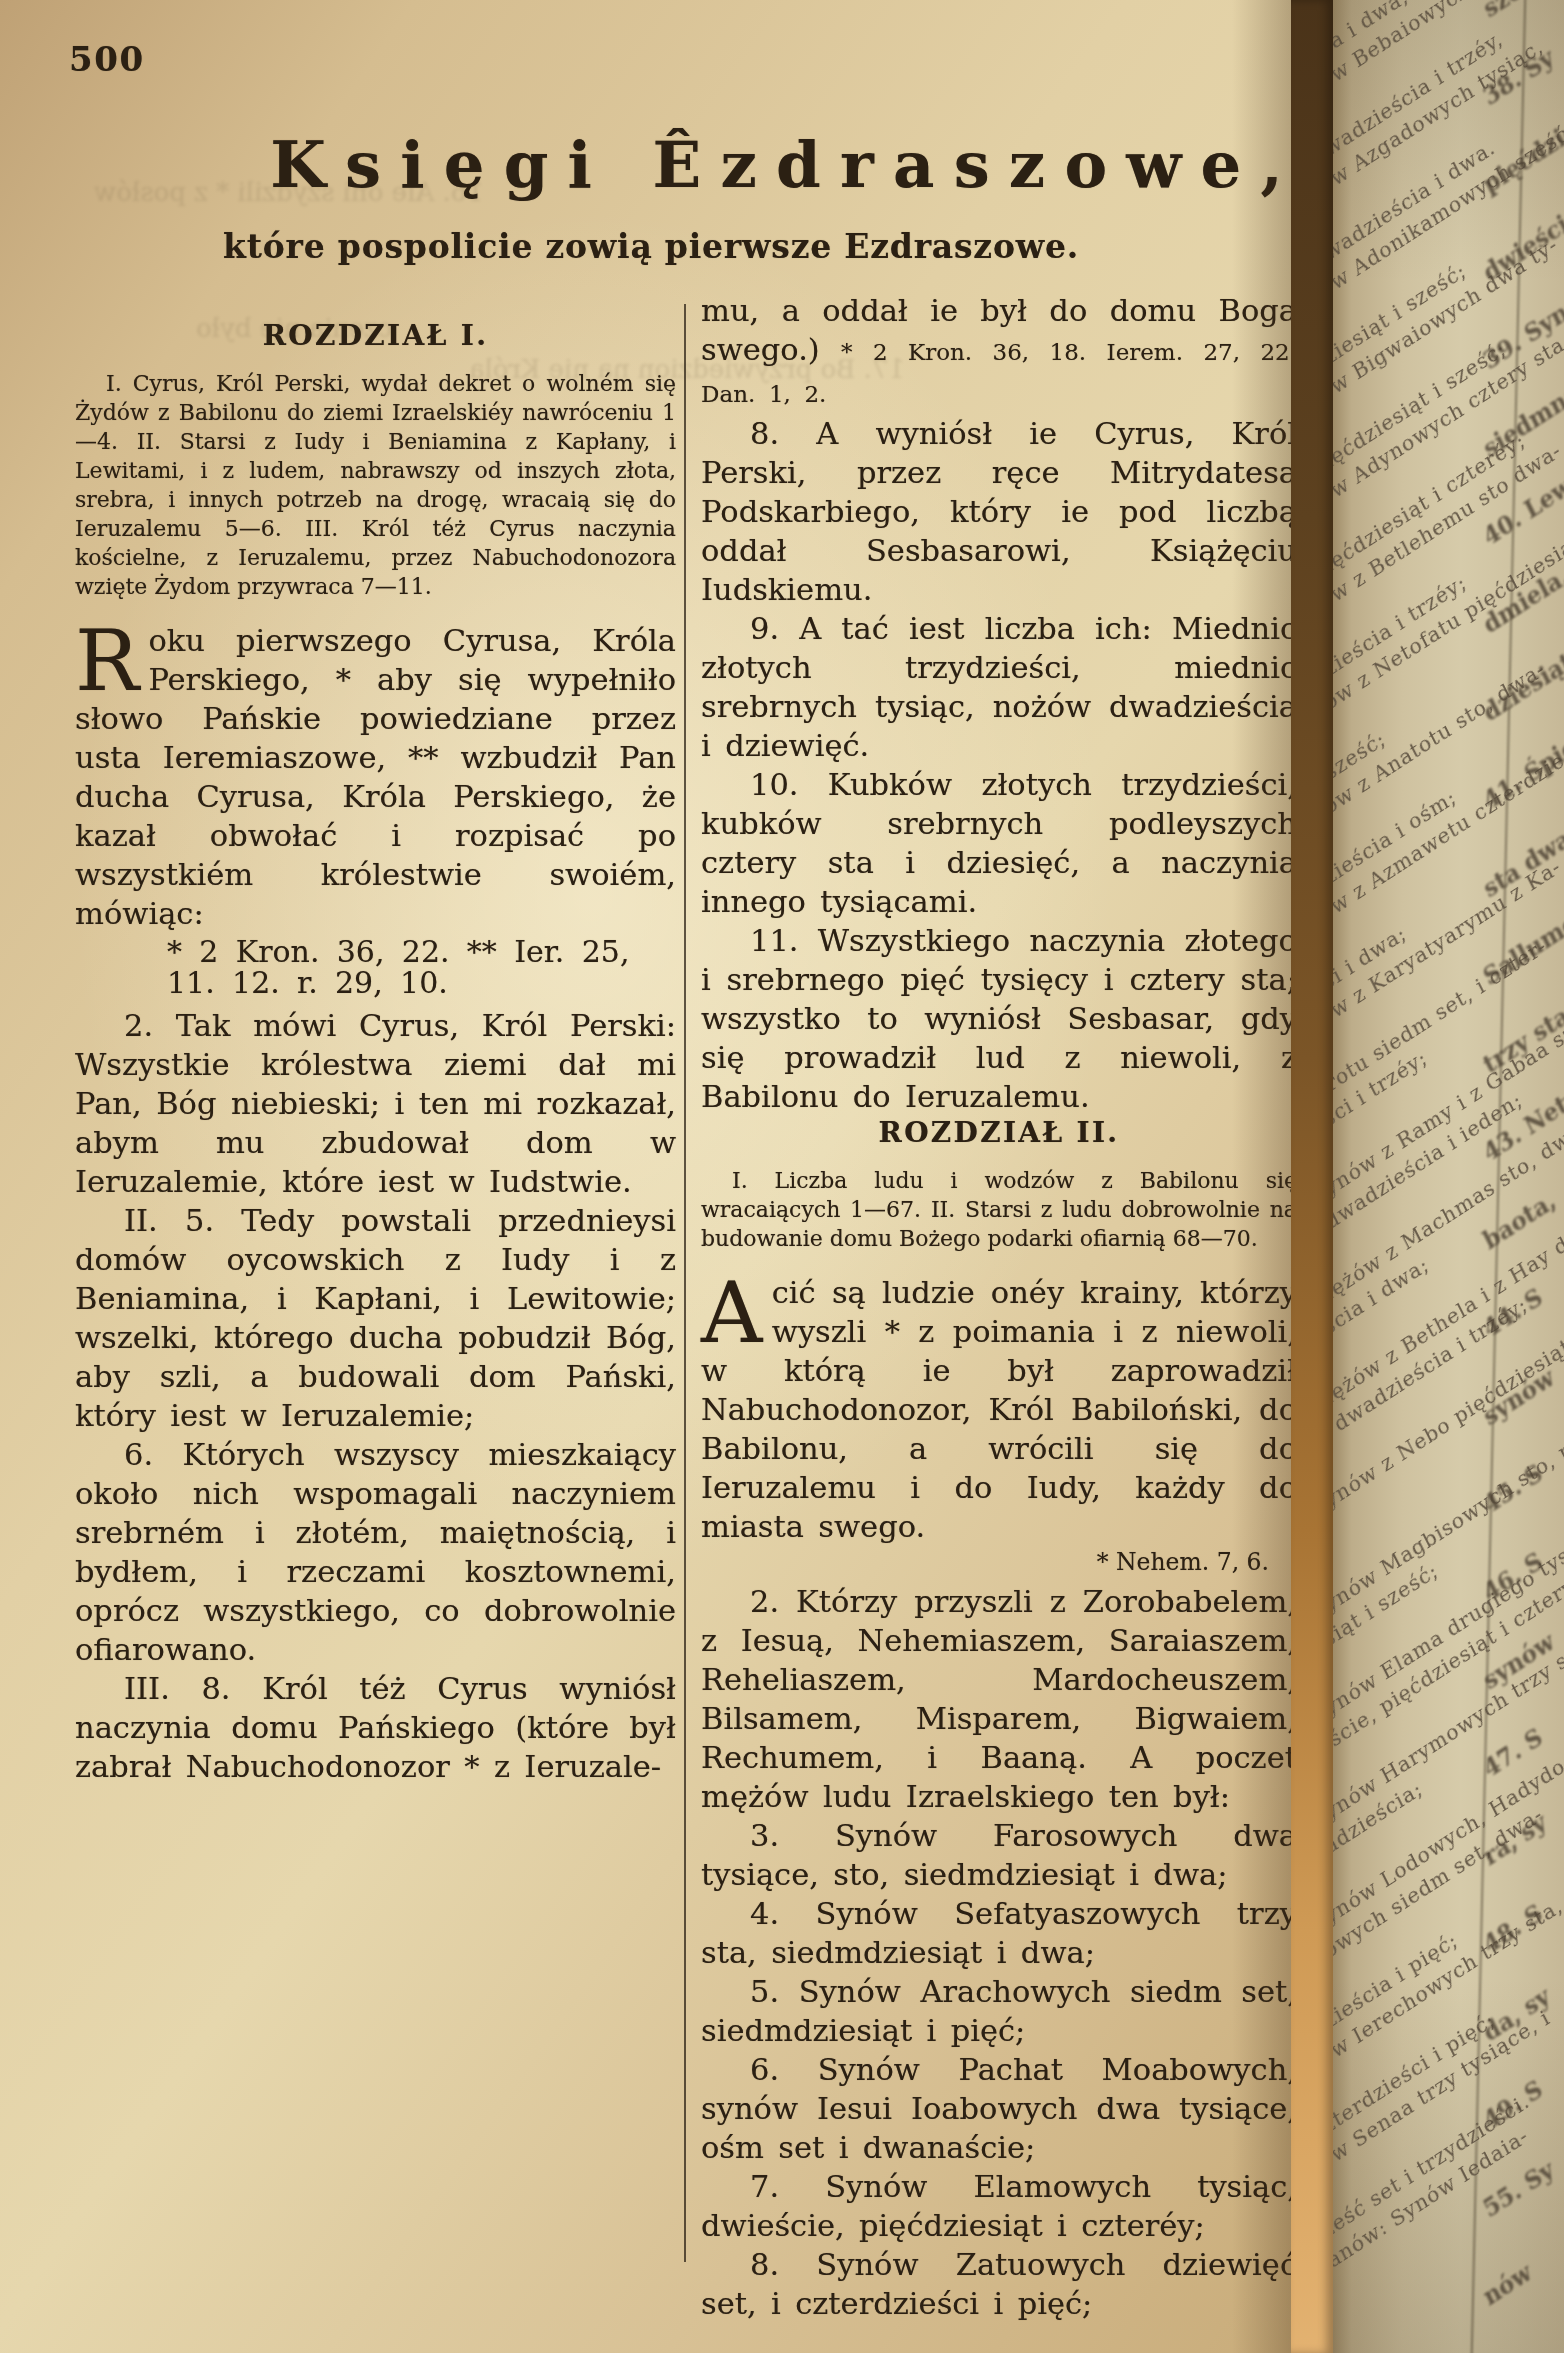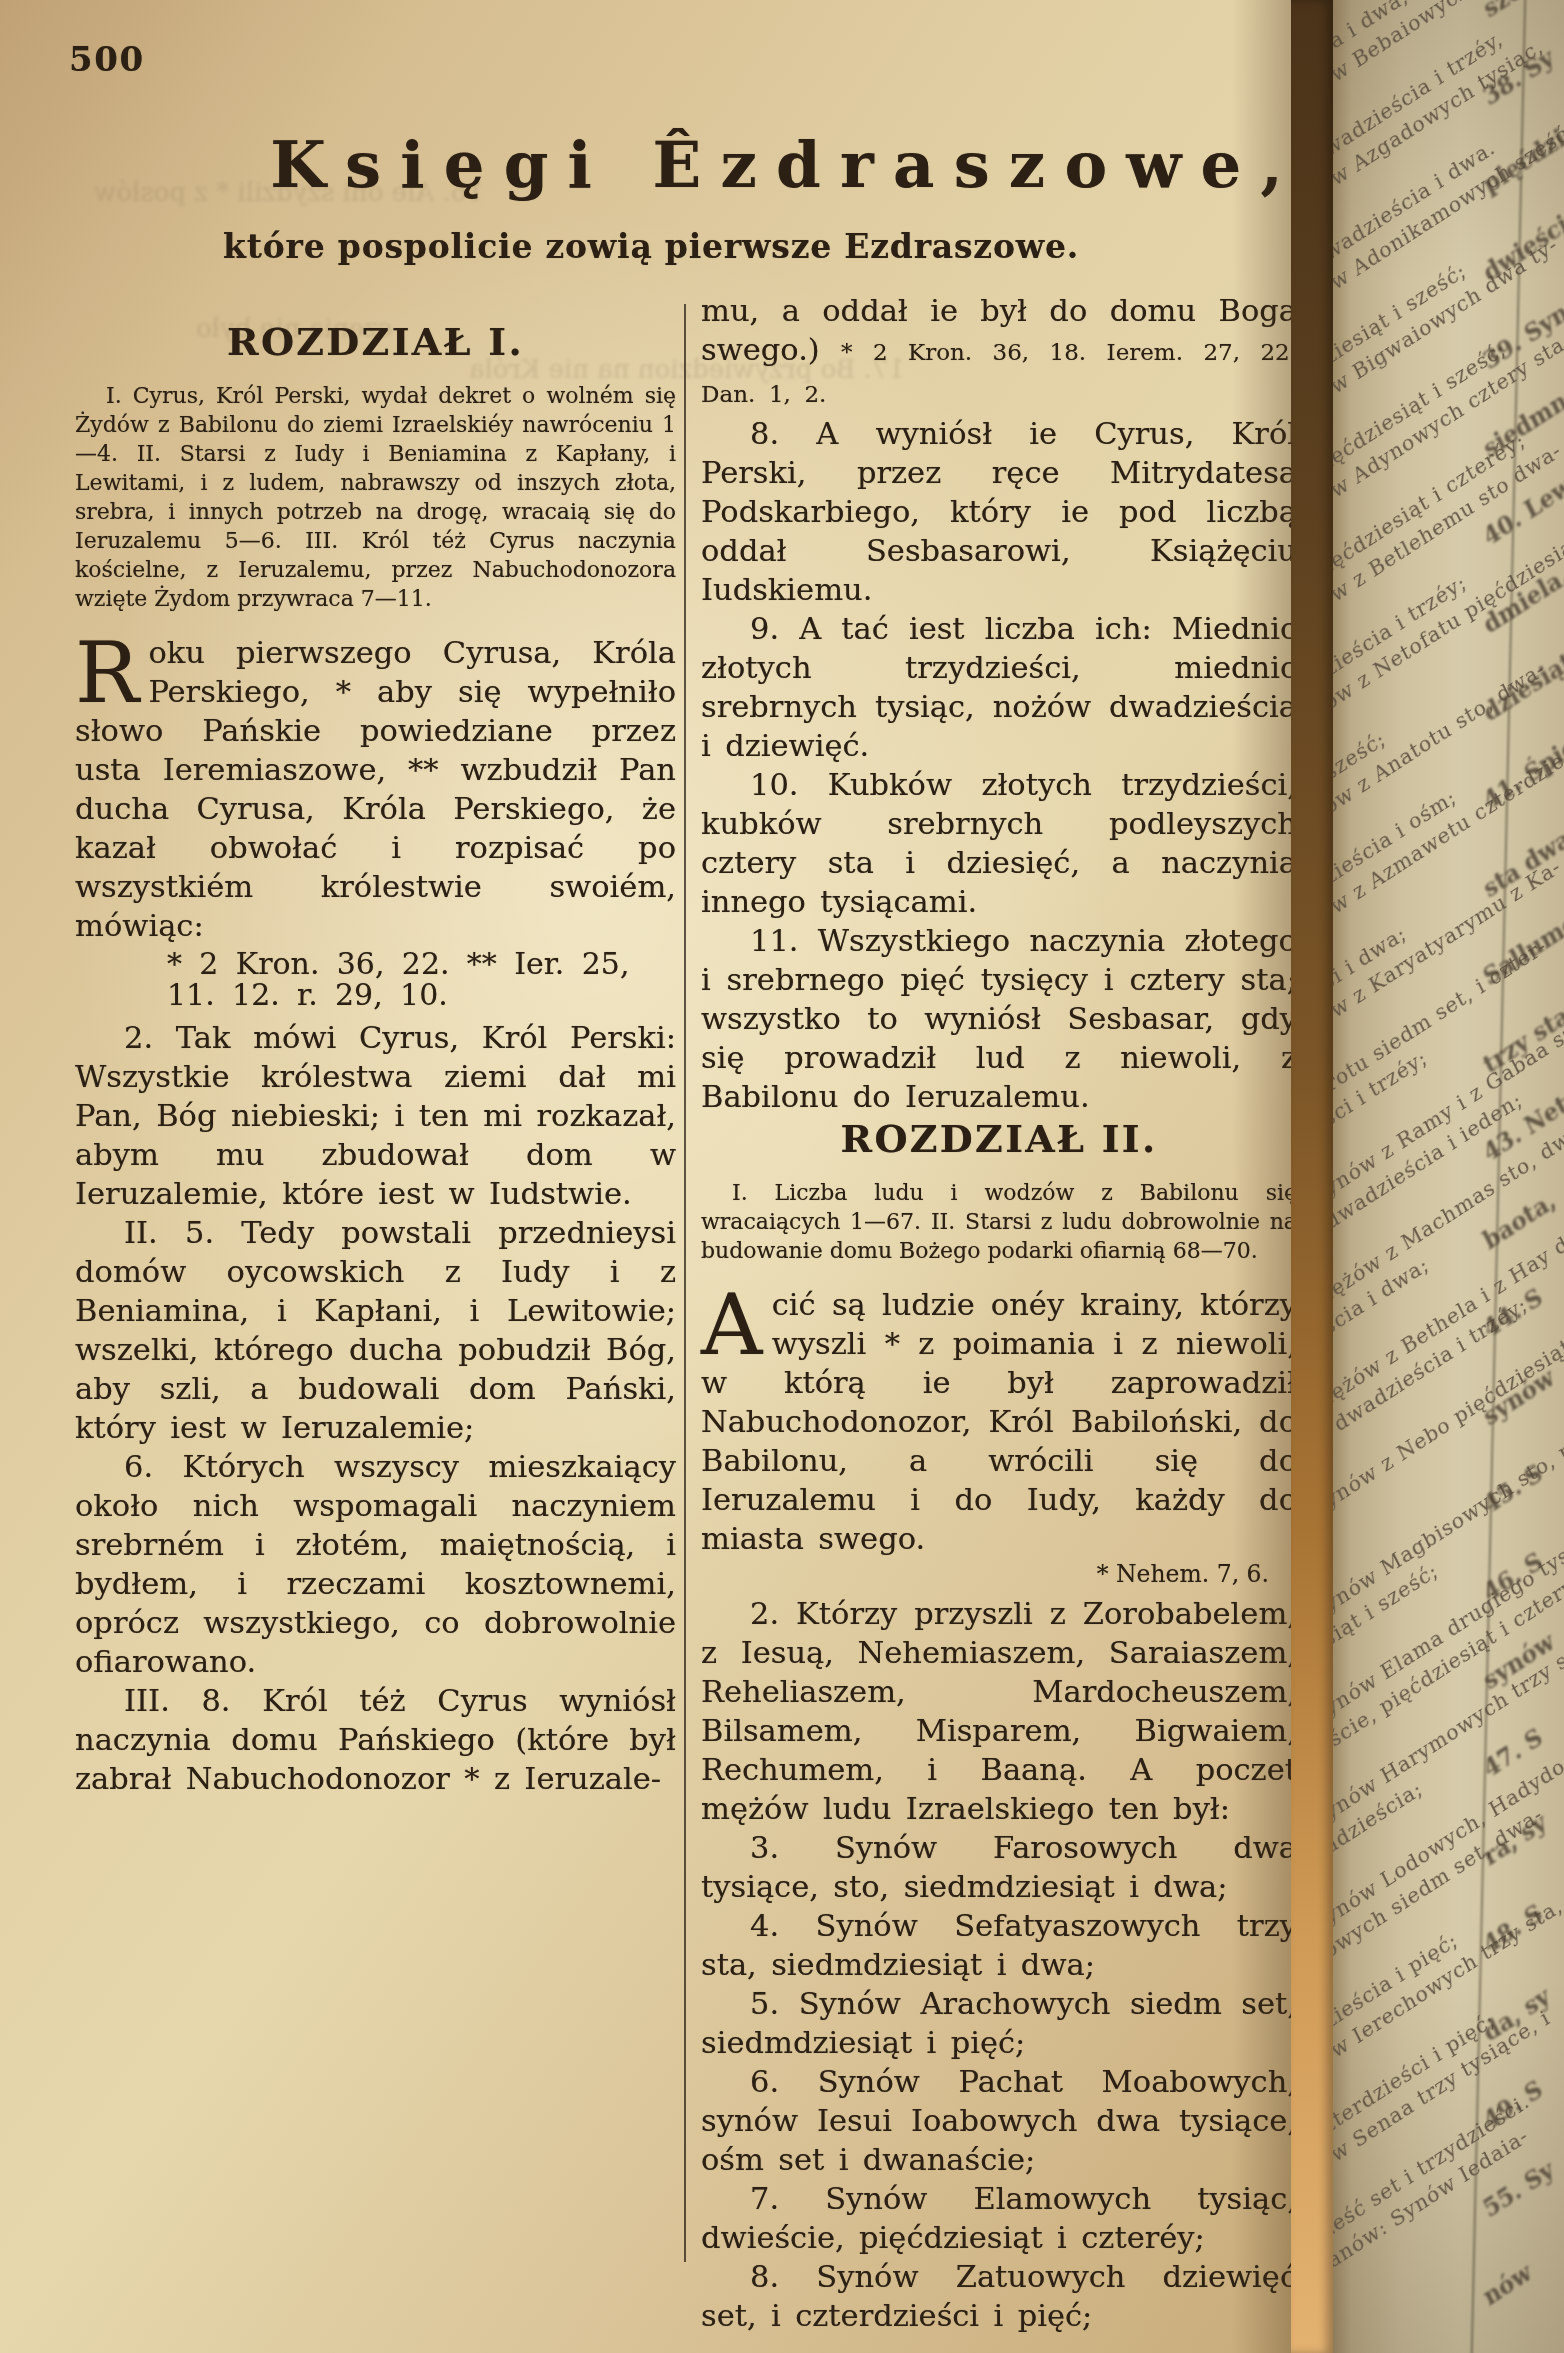--- a/index.html
+++ b/index.html
@@ -29,21 +29,21 @@
   
   .booktitle{position:absolute;left:0;top:127px;width:1302px;text-align:right;
     font-size:64px;font-weight:bold;letter-spacing:.30em;white-space:nowrap;}
   .booksub{position:absolute;left:0;top:227px;width:1302px;text-align:center;
     font-size:33px;font-weight:bold;letter-spacing:0.8px;}
   
   .colrule{position:absolute;left:684px;top:304px;width:2.3px;height:1958px;background:rgba(38,28,16,.72);}
   .col{position:absolute;}
   .col-left{left:75px;top:319px;width:601px;}
   .col-right{left:701px;top:291px;width:596px;}
-  .chap-head{text-align:center;font-size:38px;font-weight:bold;letter-spacing:2.3px;margin:0 0 17px 0;}
+  .chap-head{text-align:center;font-size:28px;font-weight:bold;letter-spacing:2.3px;margin:0 0 17px 0;}
   .chap-head.second{}
   .summary{font-size:22px;line-height:29px;text-align:justify;text-indent:31px;margin:0 0 20.3px 0;}
   .verse{font-size:30.5px;line-height:39px;text-align:justify;text-indent:49px;margin:0;word-spacing:4.7px;}
   .verse.noindent{text-indent:0;}
   .dropcap{float:left;font-size:85px;line-height:66px;padding:6.3px 9.4px 0 0;}
   .fnline{font-size:30px;line-height:31px;padding-left:92px;margin:3.1px 0 7.8px 0;word-spacing:7.8px;}
   .fn-inline{font-size:23px;word-spacing:6.3px;}
   .fn-right{font-size:23.5px;line-height:33px;text-align:right;padding-right:28px;margin:0 0 3.1px 0;}
   
   .ghost{position:absolute;transform:scaleX(-1);color:#6d5c3e;opacity:.16;filter:blur(1.6px);

